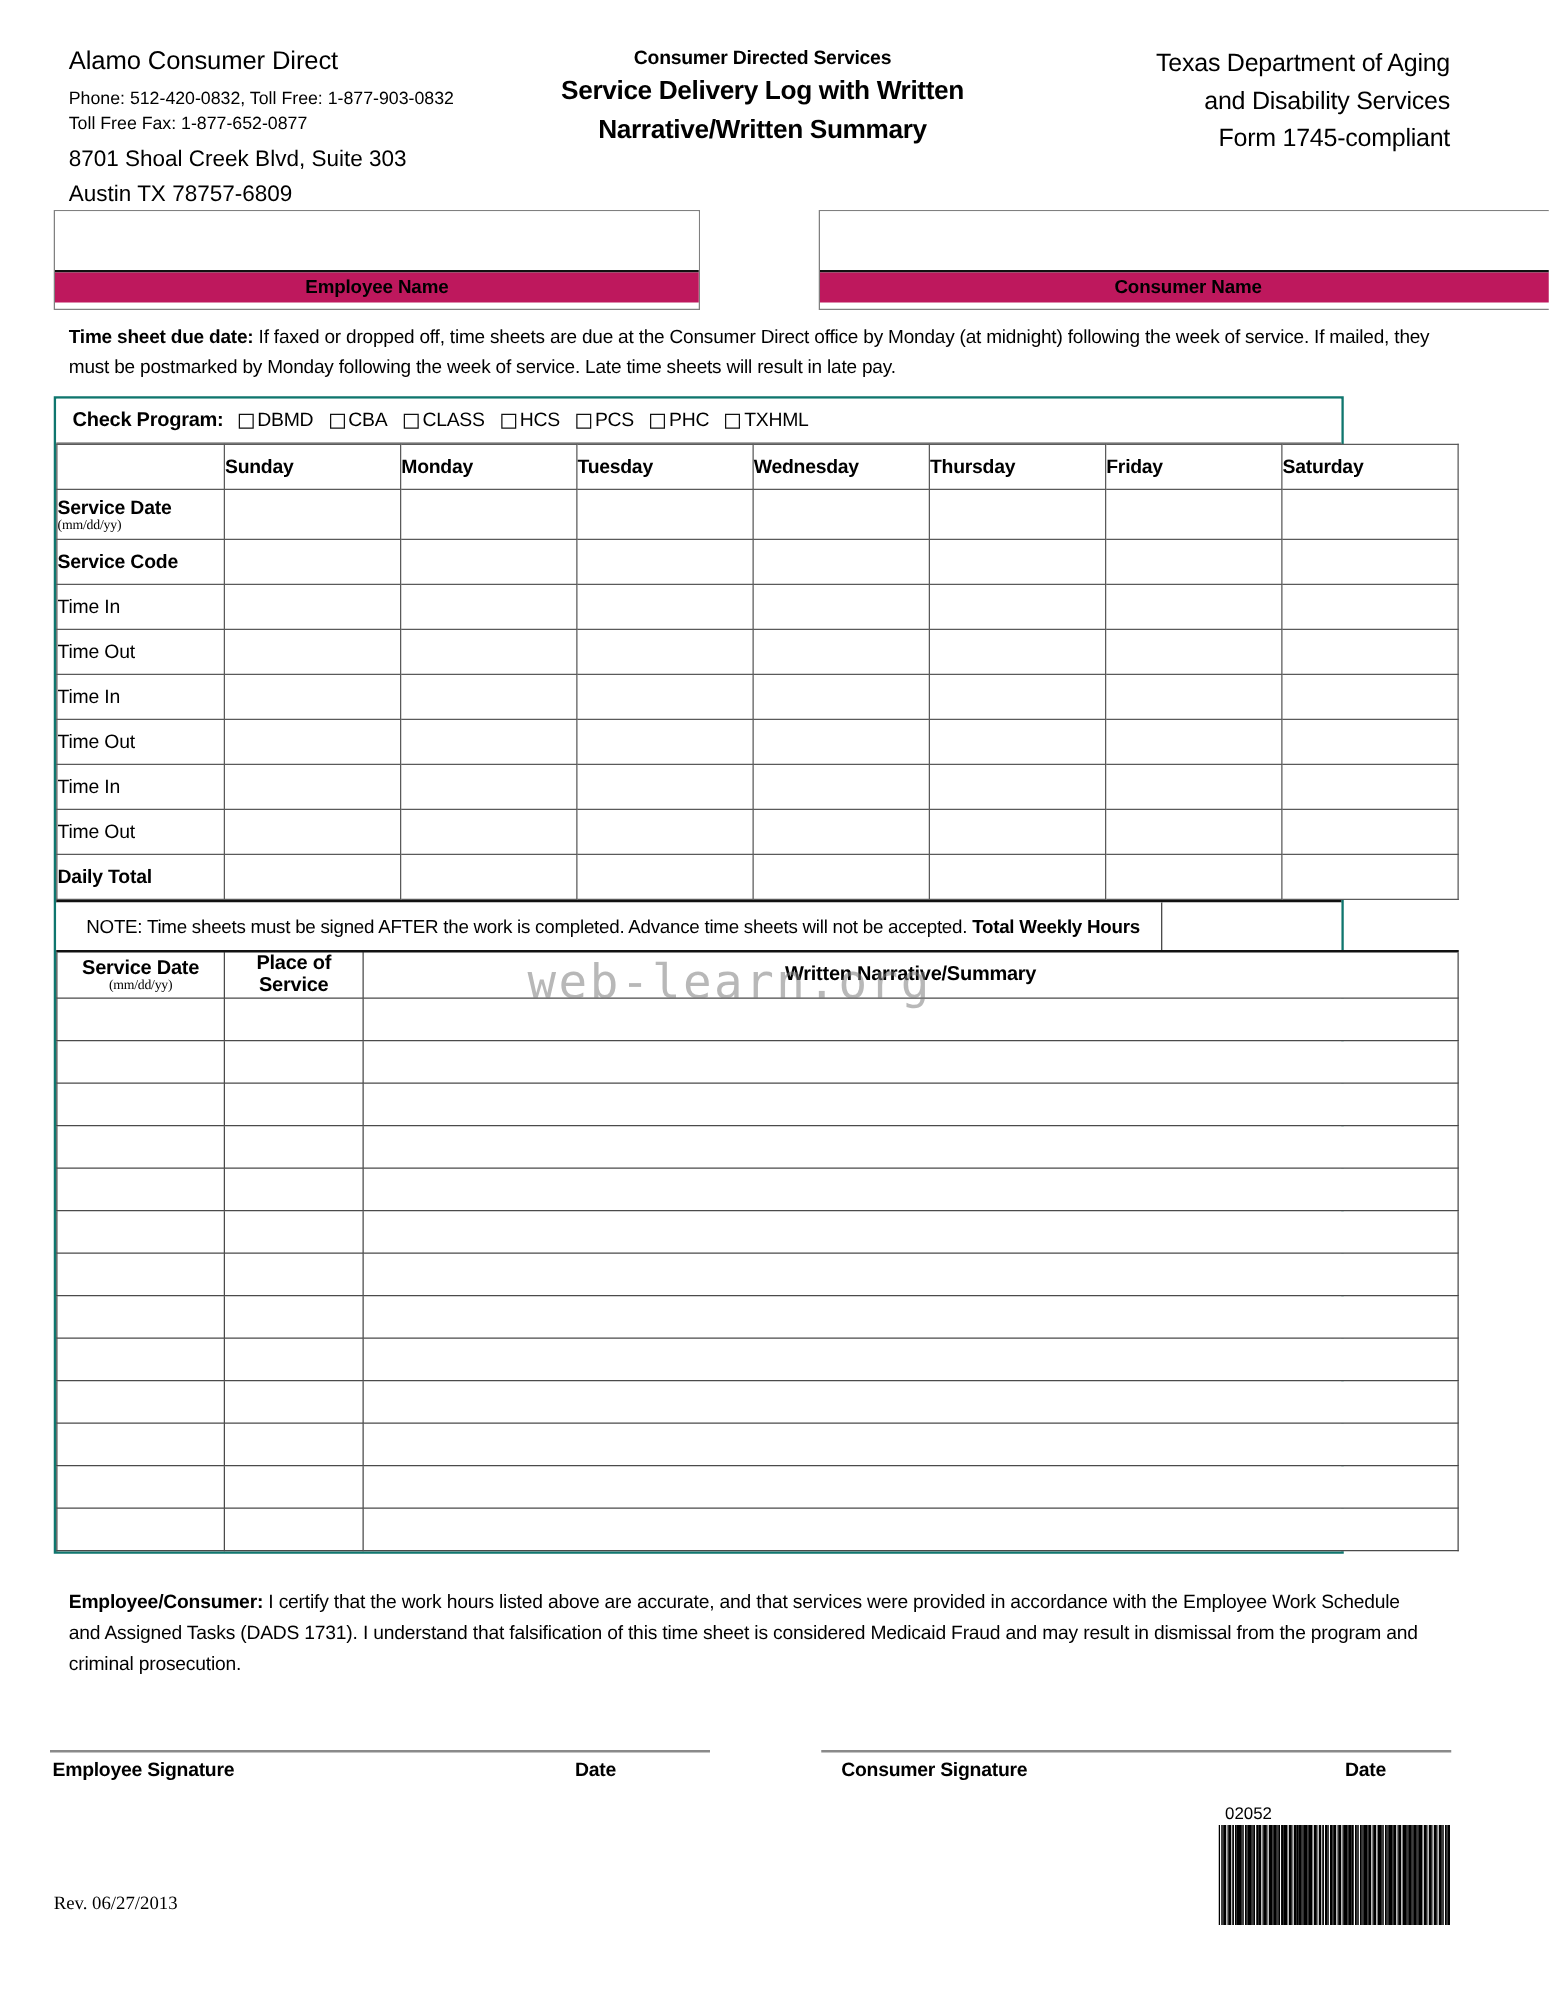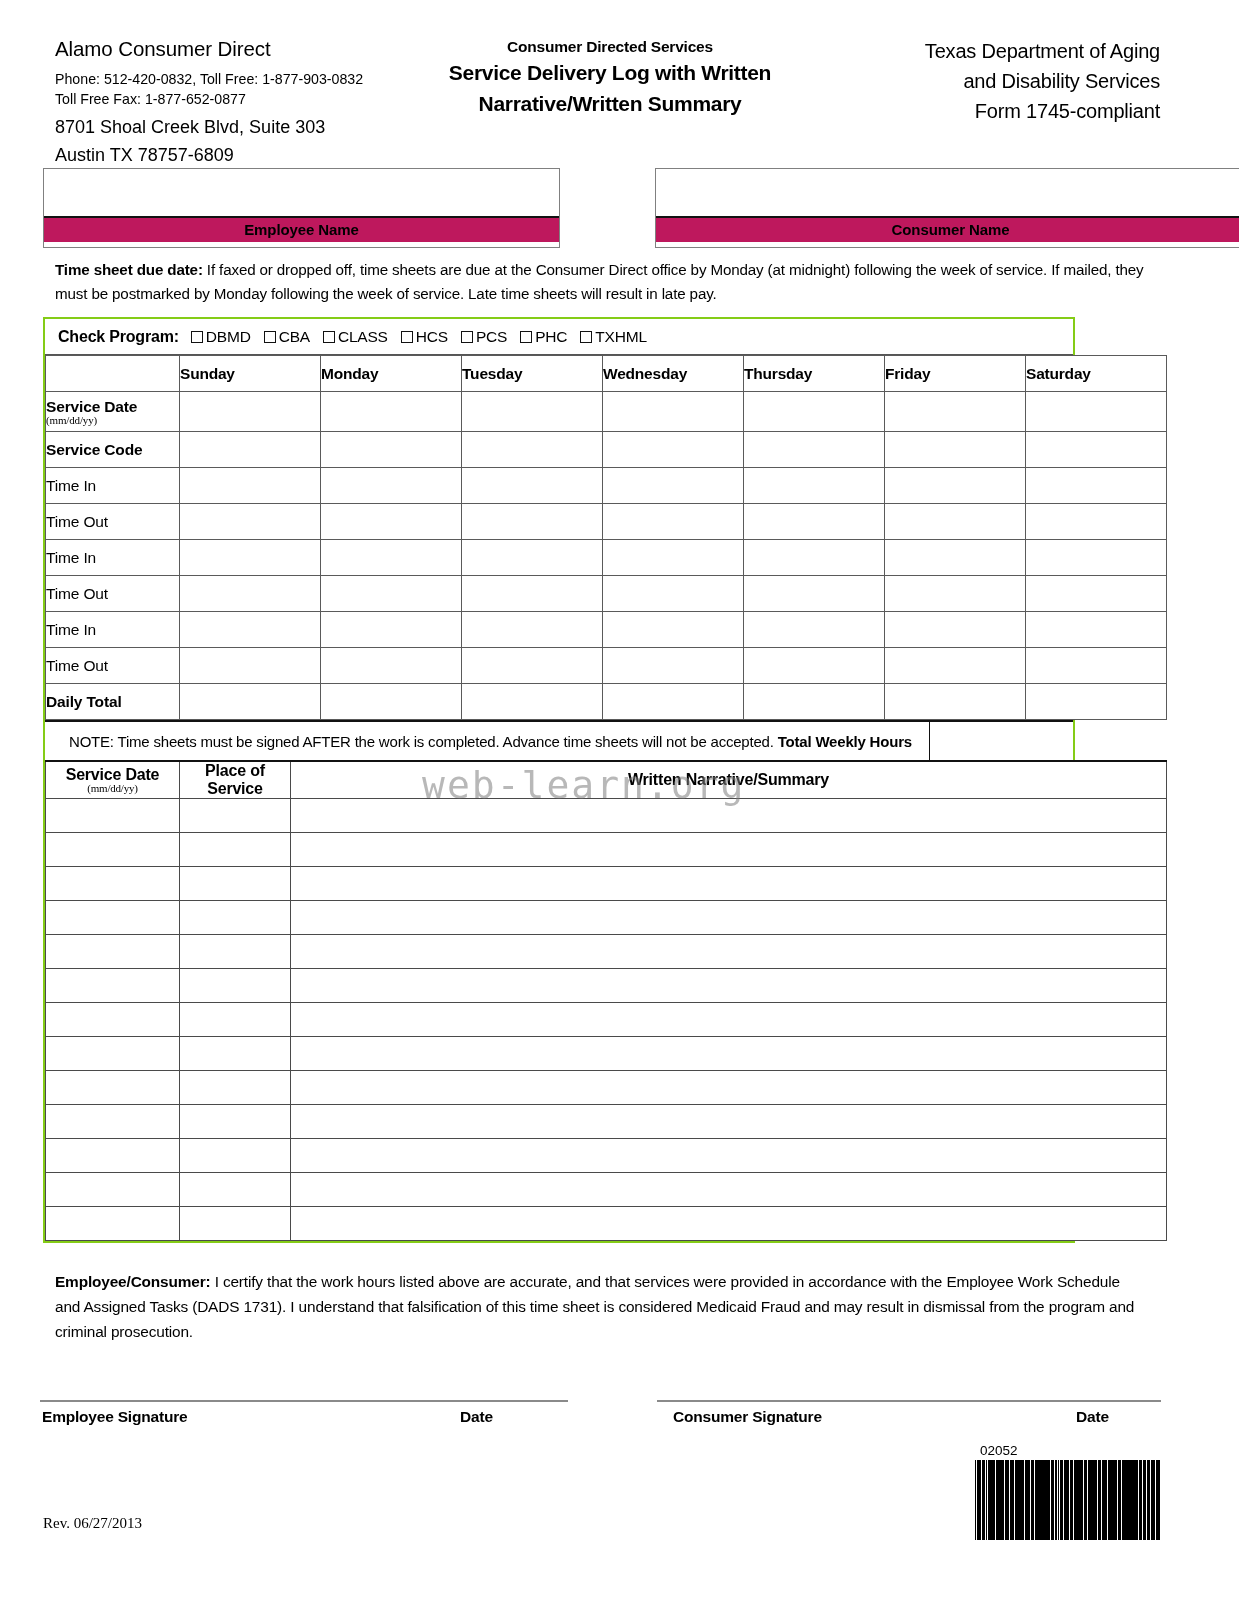--- a/index.html
+++ b/index.html
@@ -118,21 +118,21 @@
     line-height: 24px;
     letter-spacing: -0.15px;
   }
   .duedate b { font-weight: bold; }
 
   
   .grid-outer {
     position: absolute;
     left: 43px; top: 317px;
     width: 1032px;
-    border: 2px solid #84cc16;
+    border: 2px solid #0f766e;
     box-sizing: border-box;
   }
   .check-row {
     height: 36px;
     border-bottom: 1.3px solid #555;
     box-sizing: border-box;
     display: flex;
     align-items: center;
     padding-left: 13px;
     background: #fff;

